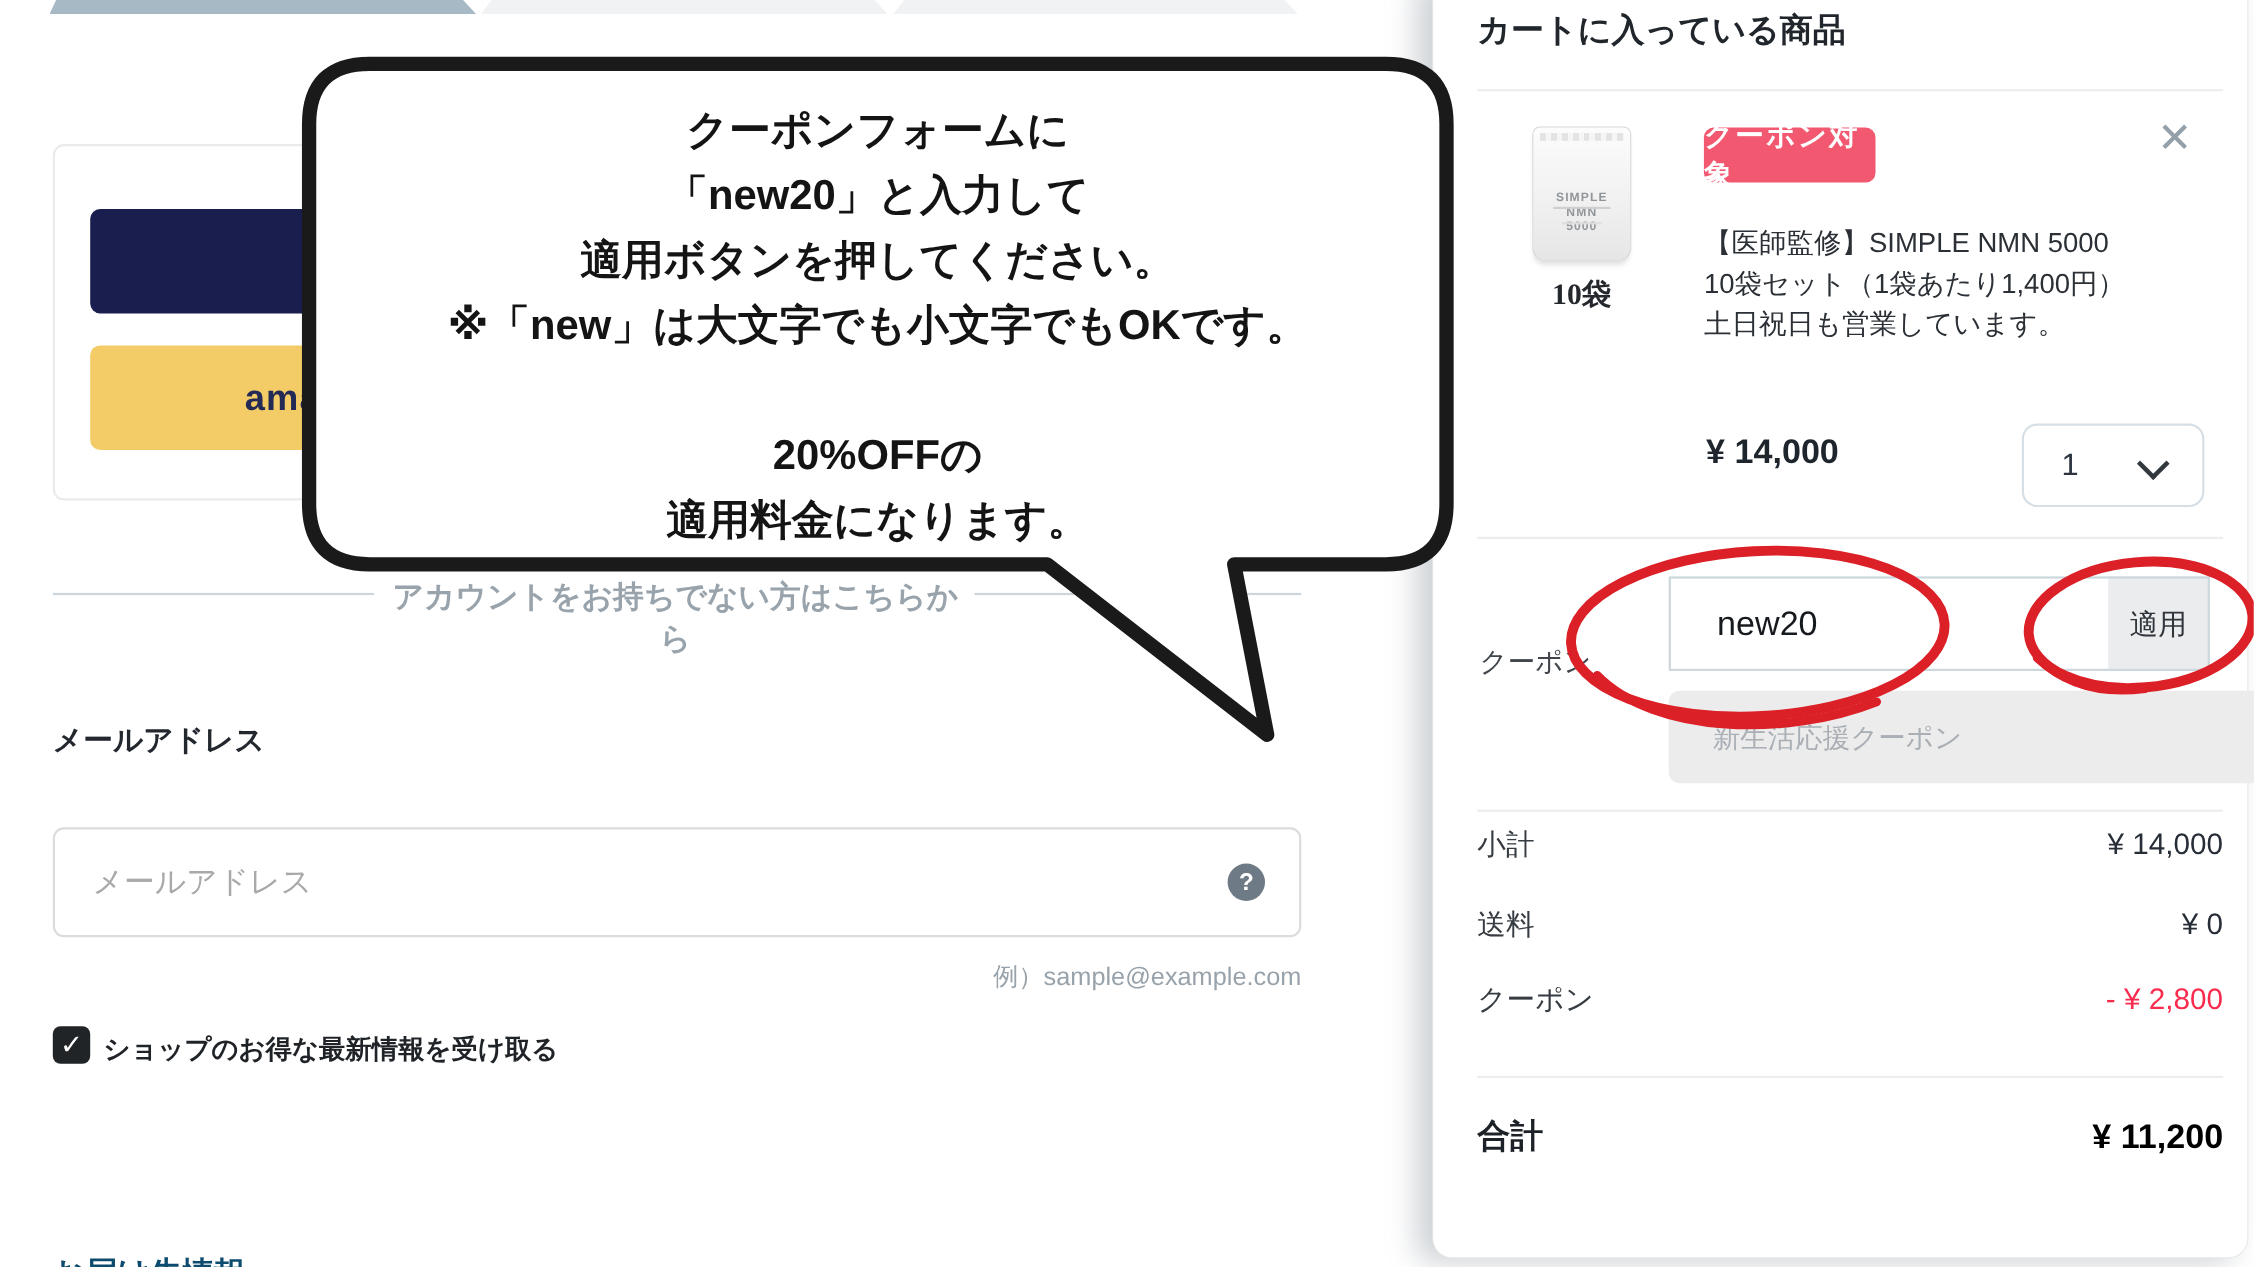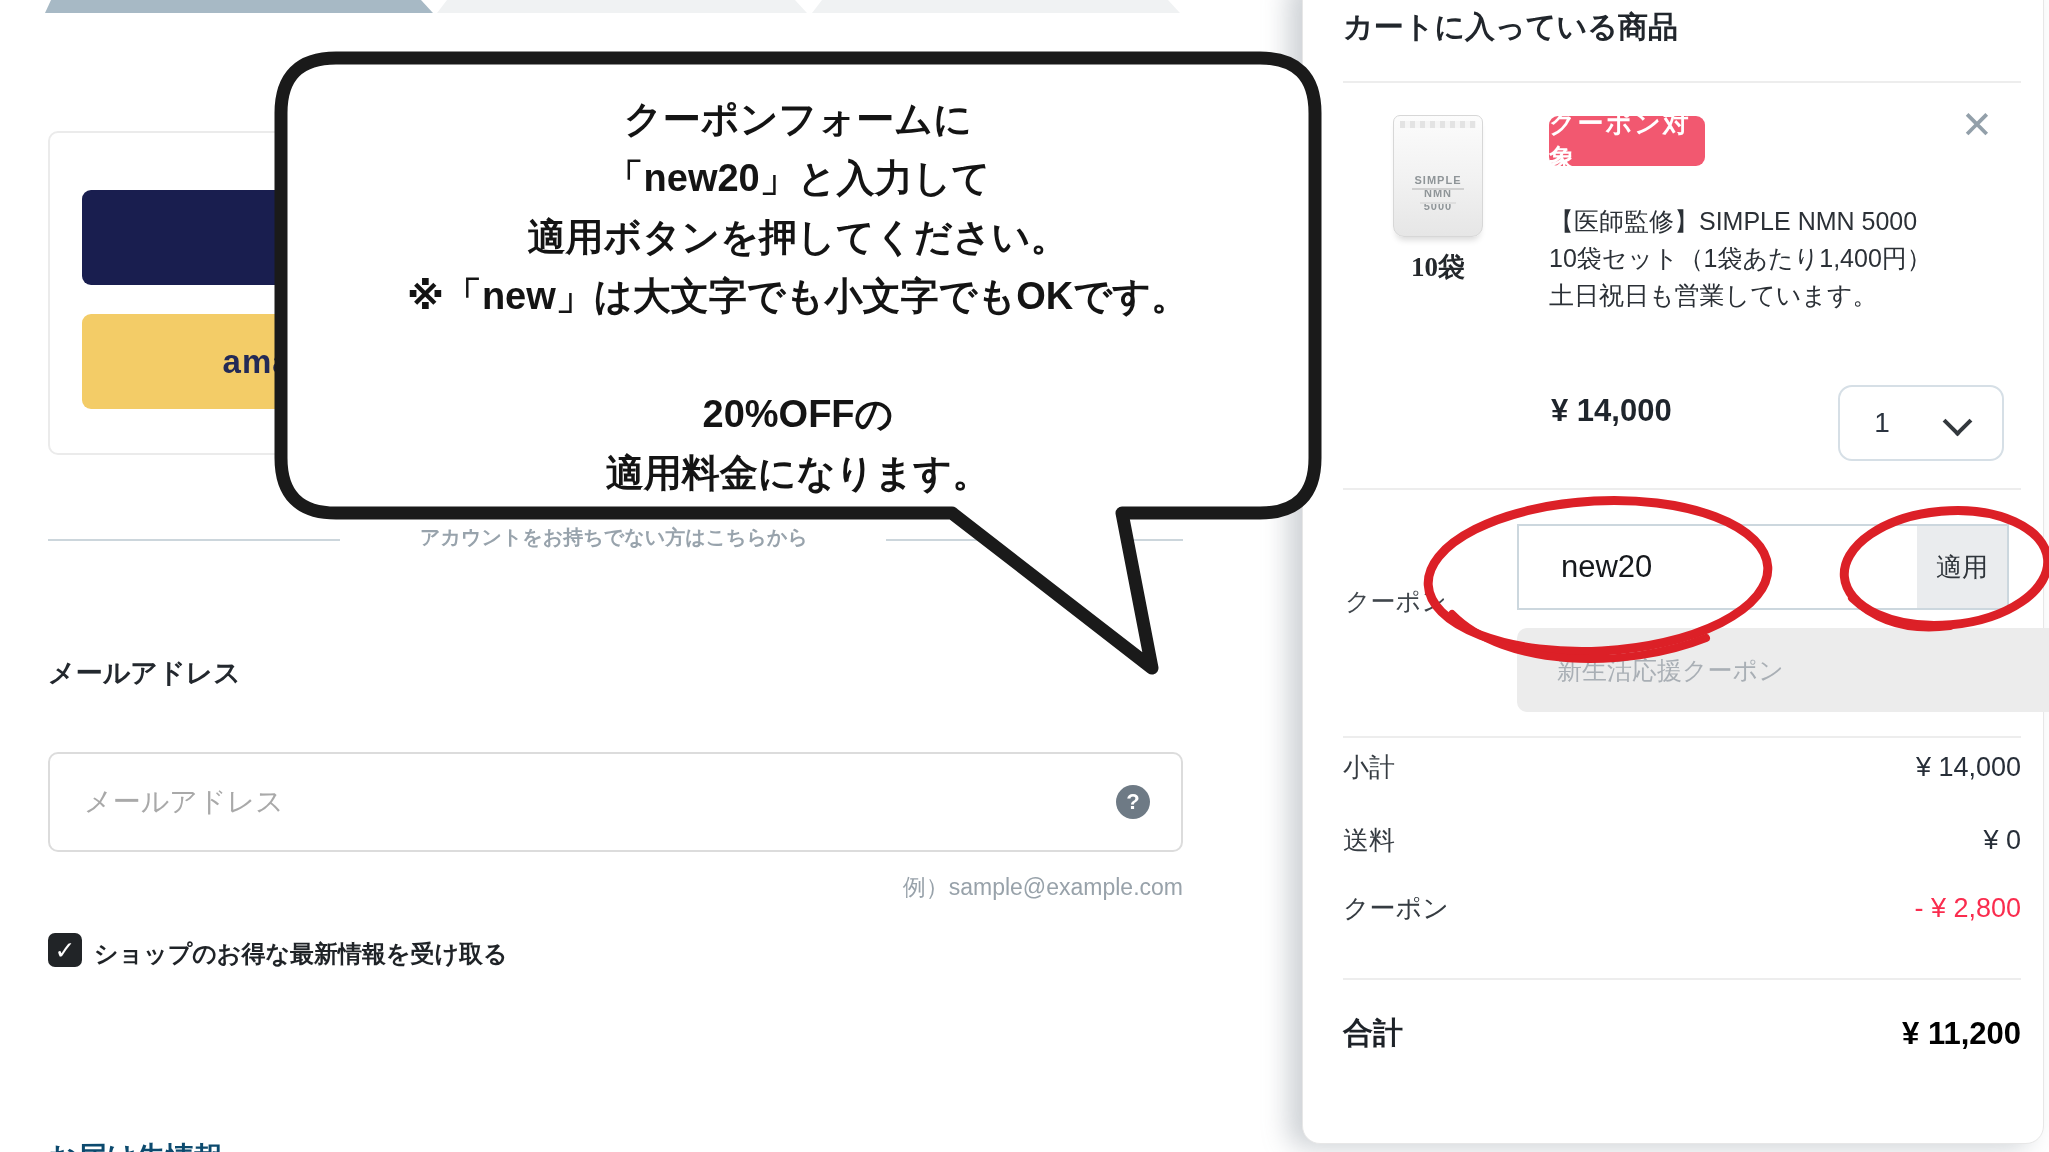--- a/index.html
+++ b/index.html
@@ -20,21 +20,21 @@
             background:var(--navy-button,#191e4f);}
   .btn-amazon{position:absolute;left:82px;top:314px;width:480px;height:95px;border-radius:9px;
               background:var(--amazon-gold,#f3cc67);display:flex;align-items:center;justify-content:center;
               font-weight:bold;font-size:33px;color:#232a56;letter-spacing:1px;}
 
   
   .acct-line{position:absolute;top:539px;height:2px;background:#ccd6dc;}
   .acct-line.l{left:48px;width:292px;}
   .acct-line.r{left:886px;width:297px;}
   .acct-text{position:absolute;left:356px;top:524px;width:516px;text-align:center;
-             font-size:20px;font-weight:bold;color:#98a3ac;}
+             font-size:28px;font-weight:bold;color:#98a3ac;}
 
   .email-heading{position:absolute;left:48px;top:655px;font-size:27px;font-weight:bold;color:#23282e;}
   .email-input{position:absolute;left:48px;top:752px;width:1135px;height:100px;box-sizing:border-box;
                border:2px solid #dcdcdc;border-radius:10px;background:#fff;outline:none;
                font-size:28px;color:#222;padding:0 70px 0 34px;
                font-family:"Liberation Sans","DejaVu Sans",sans-serif;}
   .email-input::placeholder{color:#a9a9a9;}
   .q-icon{position:absolute;left:1116px;top:785px;width:34px;height:34px;border-radius:50%;
           background:#6e7a85;color:#fff;font-size:22px;font-weight:bold;
           display:flex;align-items:center;justify-content:center;cursor:pointer;}

